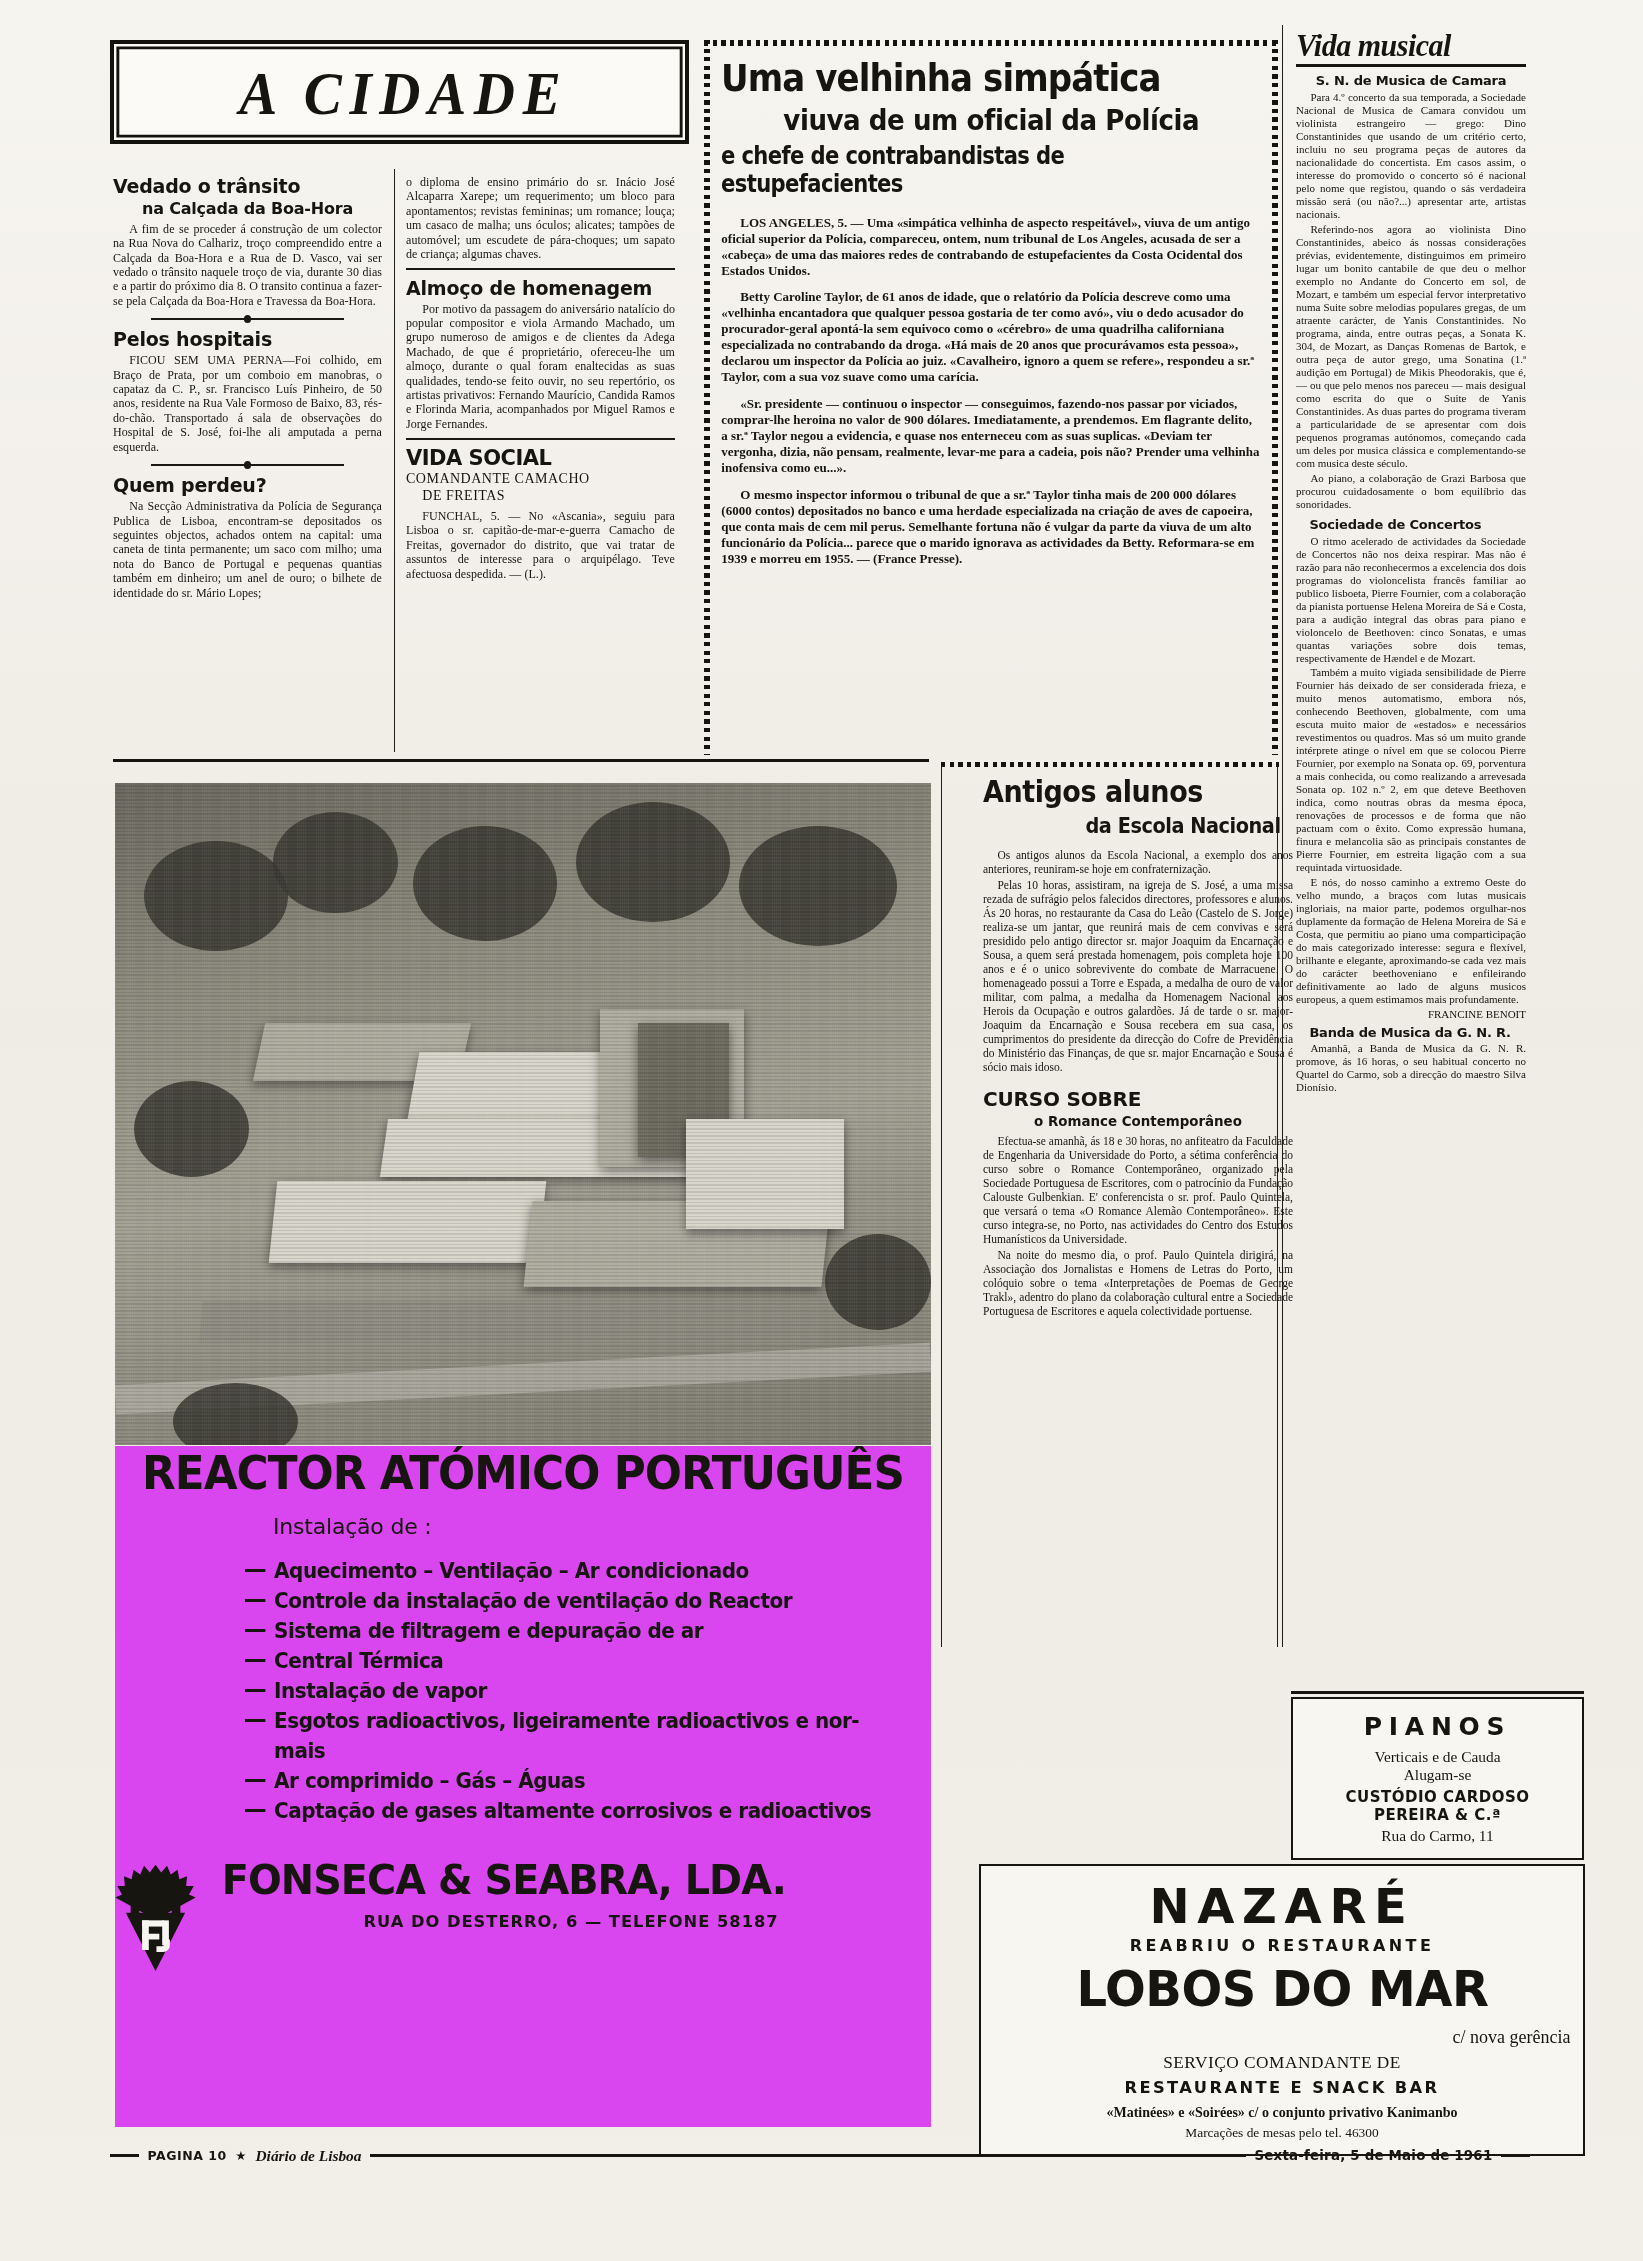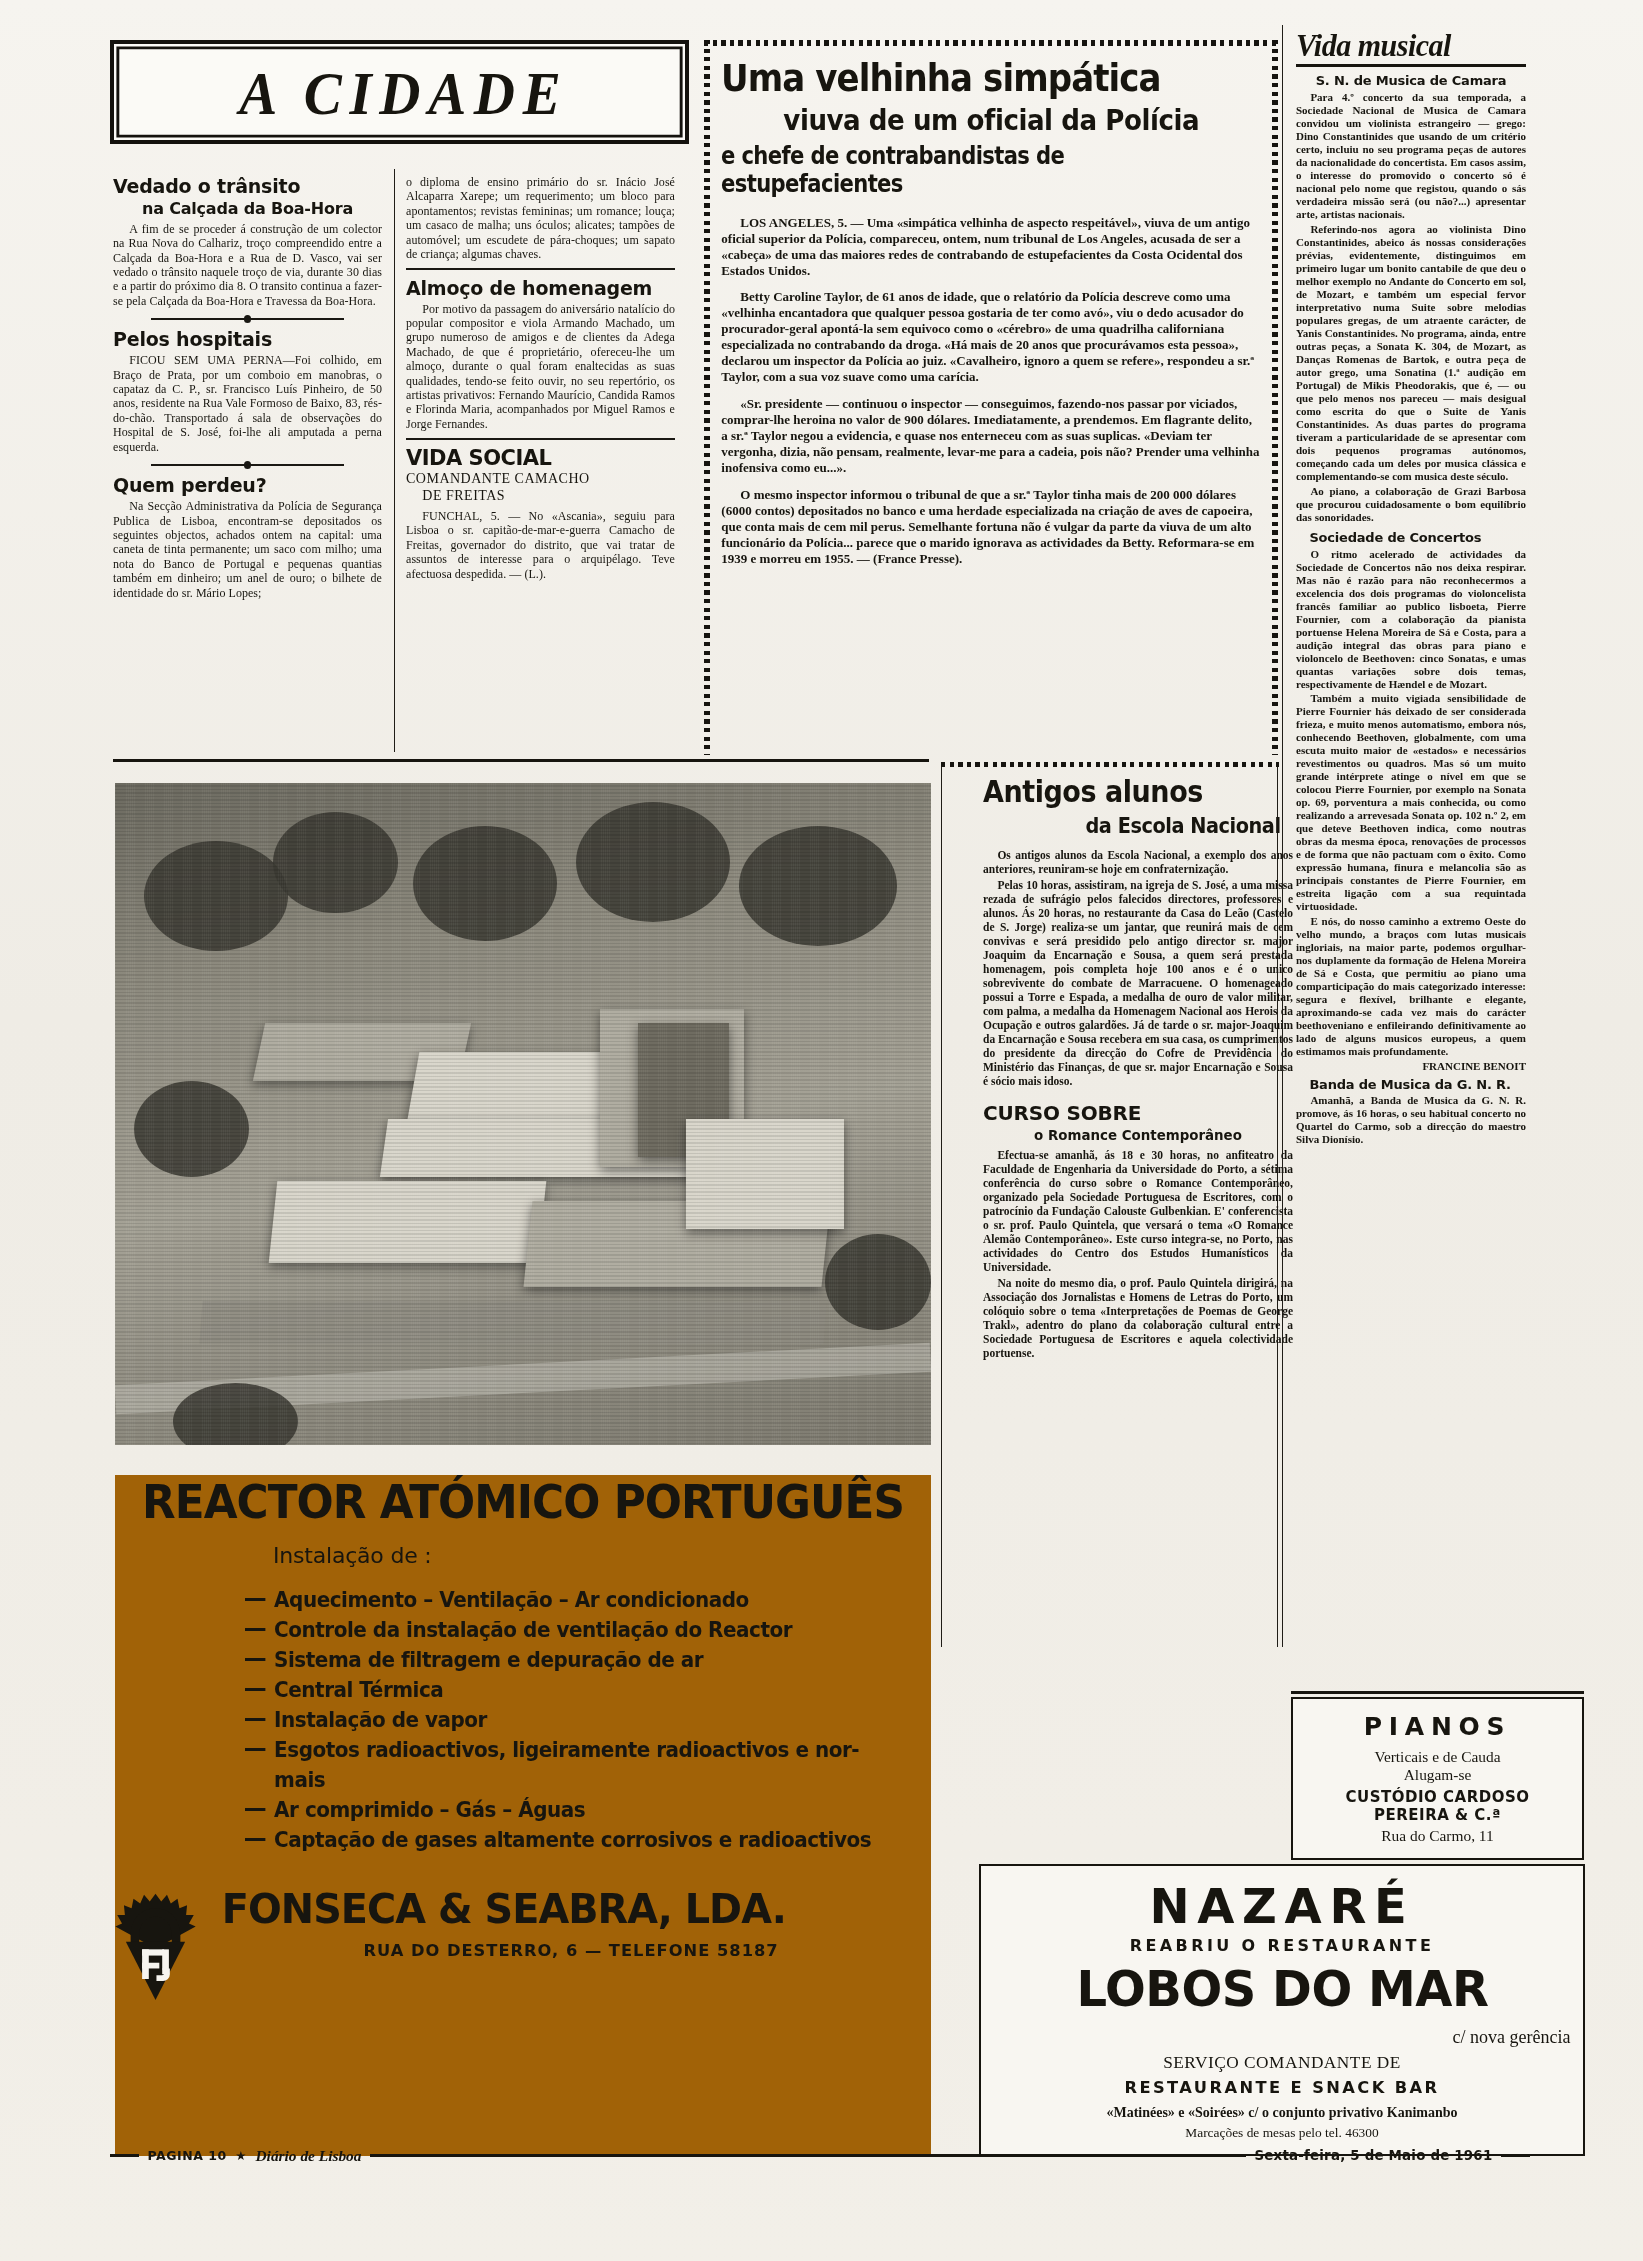--- a/index.html
+++ b/index.html
@@ -101,21 +101,21 @@
     margin:0 0 1.9px 0;
   }
   .vm-rule{height:2.9px;background:#17150f;margin:1px 0 6.7px 0;}
   .sec-bold{
     font-family:"DejaVu Sans", sans-serif;font-weight:bold;
     font-size:13px;line-height:15.4px;text-align:center;margin:0 0 1.9px 0;
     letter-spacing:-0.2px;
   }
   .sec-bold.left{text-align:left;}
   .tiny{font-size:11px;line-height:13px;text-align:justify;hyphens:auto;-webkit-hyphens:auto;}
-  .tiny p{margin:0;text-indent:14.4px;font-weight:bold;}
+  .tiny p{margin:0;text-indent:14.4px;}
   .tiny p+p{margin-top:1.9px;}
 
   
   #photo{
     position:absolute;left:115px;top:777px;width:816px;height:662px;
     background:#2e2c27;overflow:hidden;
   }
   #photo .sky{position:absolute;inset:0;background:linear-gradient(170deg,#6c6a60 0%,#8d8a7e 25%,#a5a296 55%,#7e7b70 100%);}
   #photo .grain{
     position:absolute;inset:0;opacity:.55;
@@ -126,22 +126,21 @@
   .bld{position:absolute;background:#d9d6cb;box-shadow:0 3.8px 10.6px rgba(0,0,0,.45);}
   .bld.dk{background:#6f6c61;}
   .bld.md{background:#b0ada1;}
   .roof{position:absolute;background:#8f8c81;}
   .tree{position:absolute;border-radius:50%;background:#3b3a33;opacity:.85;}
   .road{position:absolute;background:#bdbab0;}
 
   
   #reactor-ad{
     position:absolute;left:115px;top:1440px;width:816px;height:681px;
-    background:#a16207;
-    margin-top:29px;
+    background:#d946ef;
   }
   .reactor-title{
     font-family:"DejaVu Sans", sans-serif;font-weight:bold;
     font-size:46px;letter-spacing:-1px;text-align:center;
     transform:scaleX(0.95);margin:0;
   }
   .reactor-sub{
     font-family:"DejaVu Sans", sans-serif;
     font-size:22px;margin:14.4px 0 0 158px;letter-spacing:-0.2px;
   }

